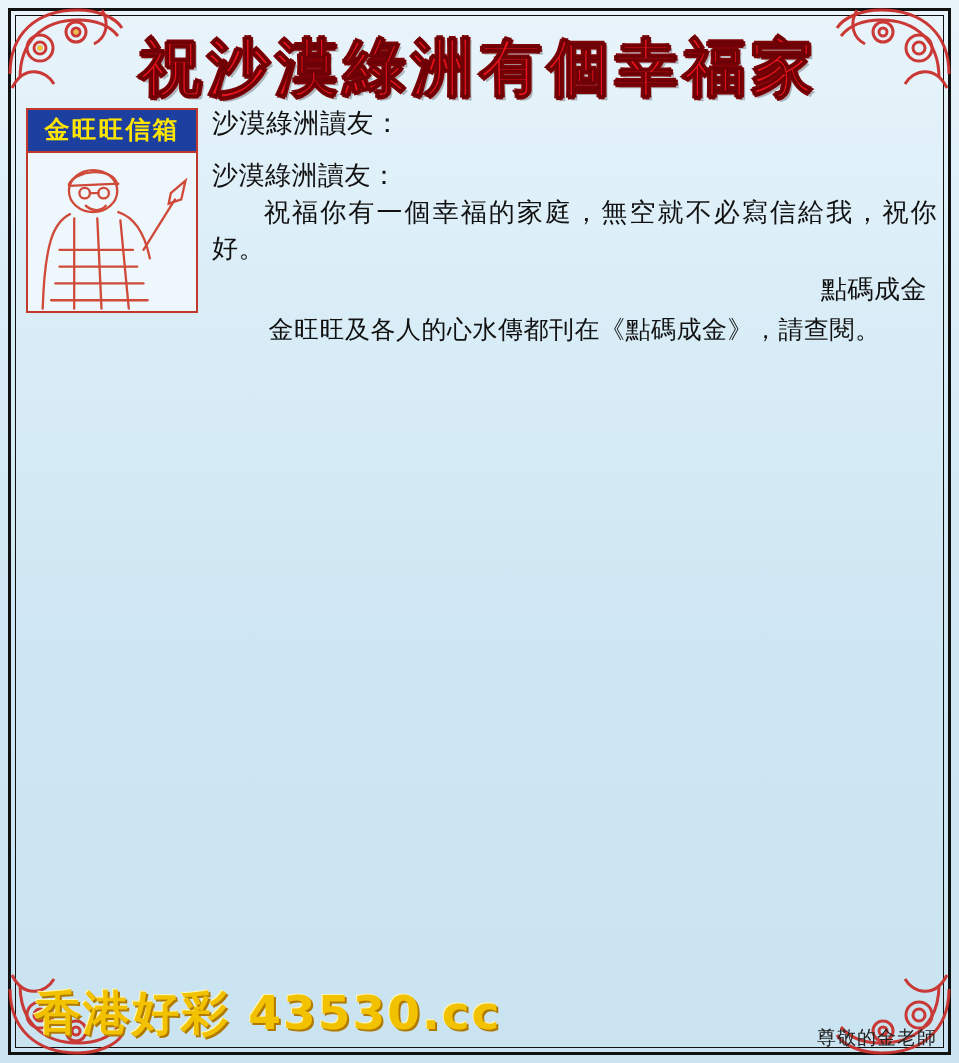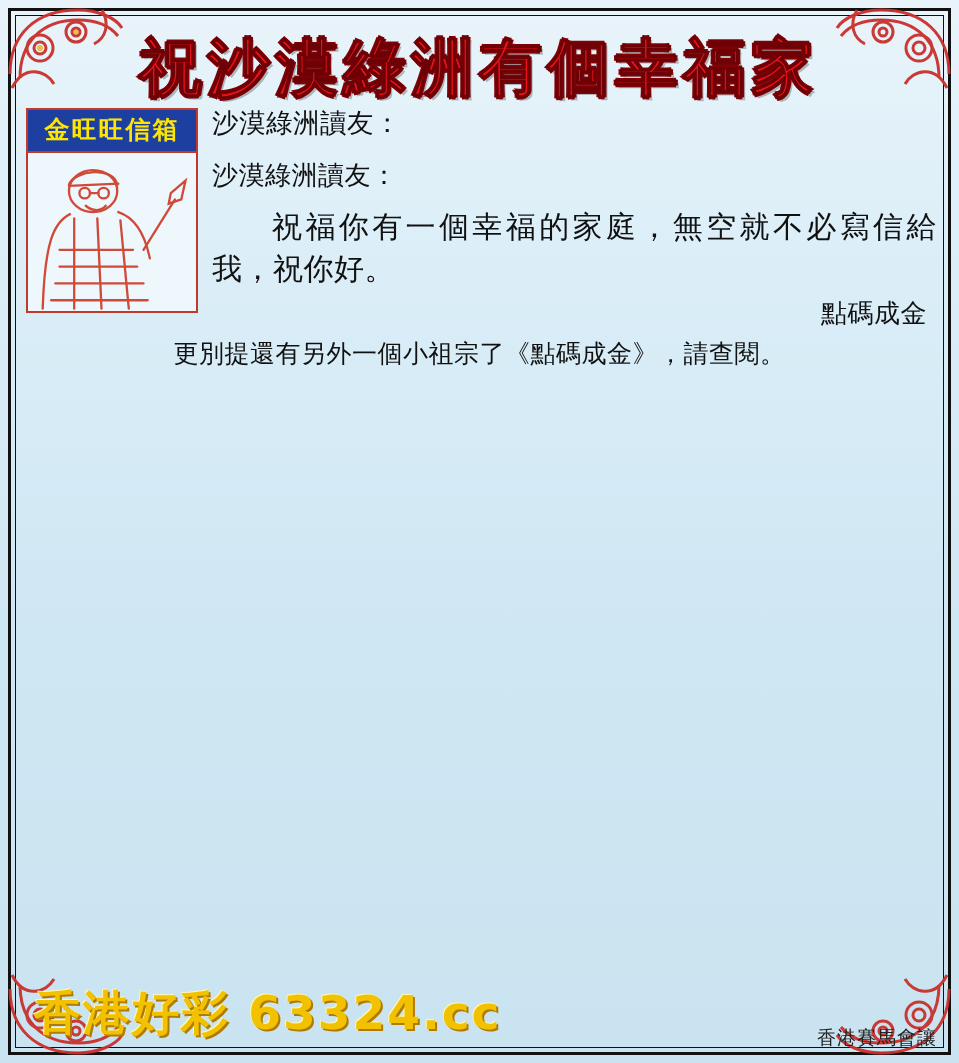--- a/index.html
+++ b/index.html
@@ -81,21 +81,21 @@
   }
   .p-indent{text-indent:2em;}
   .p-block{margin-top:2px;}
   .sign-right{
     text-align:right;
     font-size:26px;
     margin-top:4px;
     padding-right:10px;
   }
   .salute2{margin-top:15px;font-size:26px;}
-  .reply{ text-indent:2em; font-size:30px; margin-top:12px;}
+  .reply{ text-indent:2em; font-size:26px; margin-top:0;}
   .footer-note{
     font-size:25px;
     text-align:center;
     margin-top:4px;
   }
 
   
   .wm1{
     position:absolute;left:34px;bottom:18px;
     font-family:"DejaVu Sans","Liberation Sans",sans-serif;
@@ -209,20 +209,20 @@
       </div>
     </div>
 
     <div class="body-text">
       <div>沙漠綠洲讀友：</div>
 
       <div class="salute2">沙漠綠洲讀友：</div>
       <div class="reply">祝福你有一個幸福的家庭，無空就不必寫信給我，祝你好。</div>
       <div class="sign-right">點碼成金</div>
 
-      <div class="footer-note">更別提還有另外一個小祖宗了《點碼成金》，請查閱。</div>
+      <div class="footer-note">金旺旺及各人的心水傳都刊在《點碼成金》，請查閱。</div>
     </div>
   </div>
 
-  <div class="wm1">香港好彩 63324.cc</div>
-  <div class="wm2">香港賽馬會讓</div>
+  <div class="wm1">香港好彩 43530.cc</div>
+  <div class="wm2">尊敬的金老師</div>
 
 </div>
 
 </body></html>

